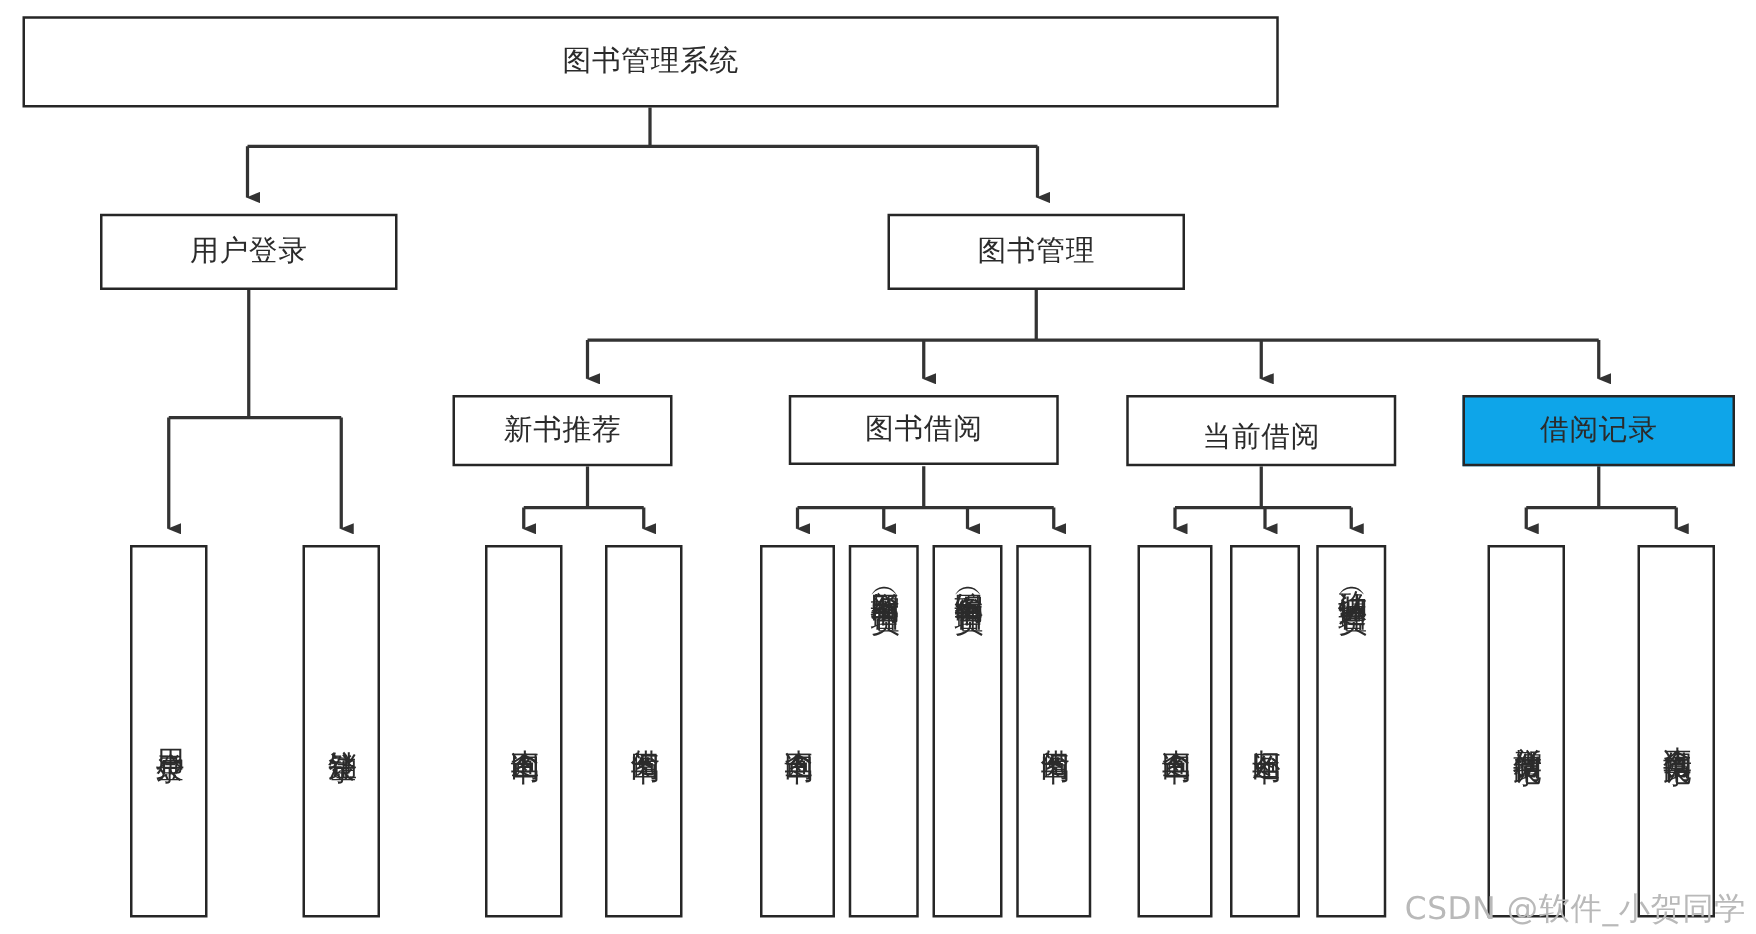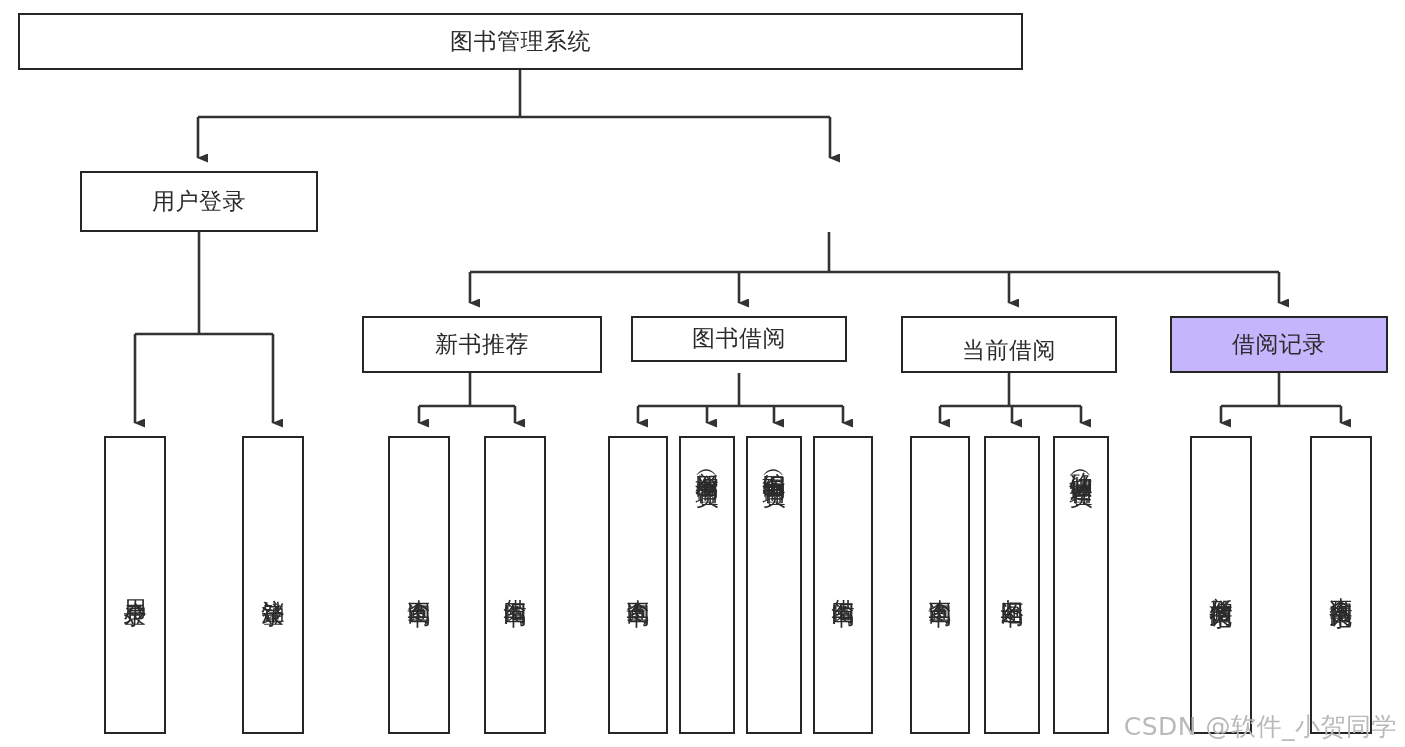--- a/index.html
+++ b/index.html
@@ -123,38 +123,41 @@
       <path d="M1012,406 L1012,423" marker-end="url(#arrowhead)"></path>
       <path d="M1081,406 L1081,423" marker-end="url(#arrowhead)"></path>
 
       <path d="M1279,373 L1279,406"></path>
       <path d="M1221,406 L1341,406"></path>
       <path d="M1221,406 L1221,423" marker-end="url(#arrowhead)"></path>
       <path d="M1341,406 L1341,423" marker-end="url(#arrowhead)"></path>
     </g>
   </svg>
 
-  <div class="node-box" style="left: 18px; top: 13px; width: 1005px; height: 57px; border-color: rgb(38, 38, 38); background: rgb(255, 255, 255);">
+  <div class="node-box" style="left: 18px; top: 13px; width: 1005px; height: 73px; border-color: rgb(38, 38, 38); background: rgb(255, 255, 255);">
     <span class="node-label" style="color: rgb(43, 43, 43);">图书管理系统</span>
   </div>
 
   <div class="node-box" style="left: 80px; top: 171px; width: 238px; height: 61px; border-color: rgb(38, 38, 38); background: rgb(255, 255, 255);">
     <span class="node-label" style="color: rgb(43, 43, 43);">用户登录</span>
   </div>
-
-  <div class="node-box" style="left: 362px; top: 316px; width: 240px; height: 57px; border-color: rgb(38, 38, 38); background: rgb(255, 255, 255);">
+  <div class="node-box" style="left: 710px; top: 171px; width: 238px; height: 61px; border-color: rgb(38, 38, 38); background: rgb(255, 255, 255);">
+    <span class="node-label" style="color: rgb(43, 43, 43);">图书管理</span>
+  </div>
+
+  <div class="node-box" style="left: 362px; top: 316px; width: 176px; height: 57px; border-color: rgb(38, 38, 38); background: rgb(255, 255, 255);">
     <span class="node-label" style="color: rgb(43, 43, 43);">新书推荐</span>
   </div>
-  <div class="node-box" style="left: 631px; top: 316px; width: 216px; height: 46px; border-color: rgb(38, 38, 38); background: rgb(255, 255, 255);">
+  <div class="node-box" style="left: 631px; top: 316px; width: 216px; height: 56px; border-color: rgb(38, 38, 38); background: rgb(255, 255, 255);">
     <span class="node-label" style="color: rgb(43, 43, 43);">图书借阅</span>
   </div>
   <div class="node-box" style="left: 901px; top: 316px; width: 216px; height: 57px; border-color: rgb(38, 38, 38); background: rgb(255, 255, 255);">
     <span class="node-label" style="color: rgb(43, 43, 43); margin-top: 12px;">当前借阅</span>
   </div>
-  <div class="node-box" style="left: 1170px; top: 316px; width: 218px; height: 57px; border-color: rgb(38, 38, 38); background: #c4b5fd;">
+  <div class="node-box" style="left: 1170px; top: 316px; width: 218px; height: 57px; border-color: rgb(38, 38, 38); background: #0ea5e9;">
     <span class="node-label" style="color: rgb(43, 43, 43);">借阅记录</span>
   </div>
 
   <div class="node-box leaf centered" style="left: 104px; top: 436px; width: 62px; height: 298px; border-color: rgb(38, 38, 38); background: rgb(255, 255, 255);">
     <span class="node-label" style="color: rgb(43, 43, 43);">用户登录</span>
   </div>
   <div class="node-box leaf centered" style="left: 242px; top: 436px; width: 62px; height: 298px; border-color: rgb(38, 38, 38); background: rgb(255, 255, 255);">
     <span class="node-label" style="color: rgb(43, 43, 43);">注销登录</span>
   </div>
   <div class="node-box leaf centered" style="left: 388px; top: 436px; width: 62px; height: 298px; border-color: rgb(38, 38, 38); background: rgb(255, 255, 255);">

